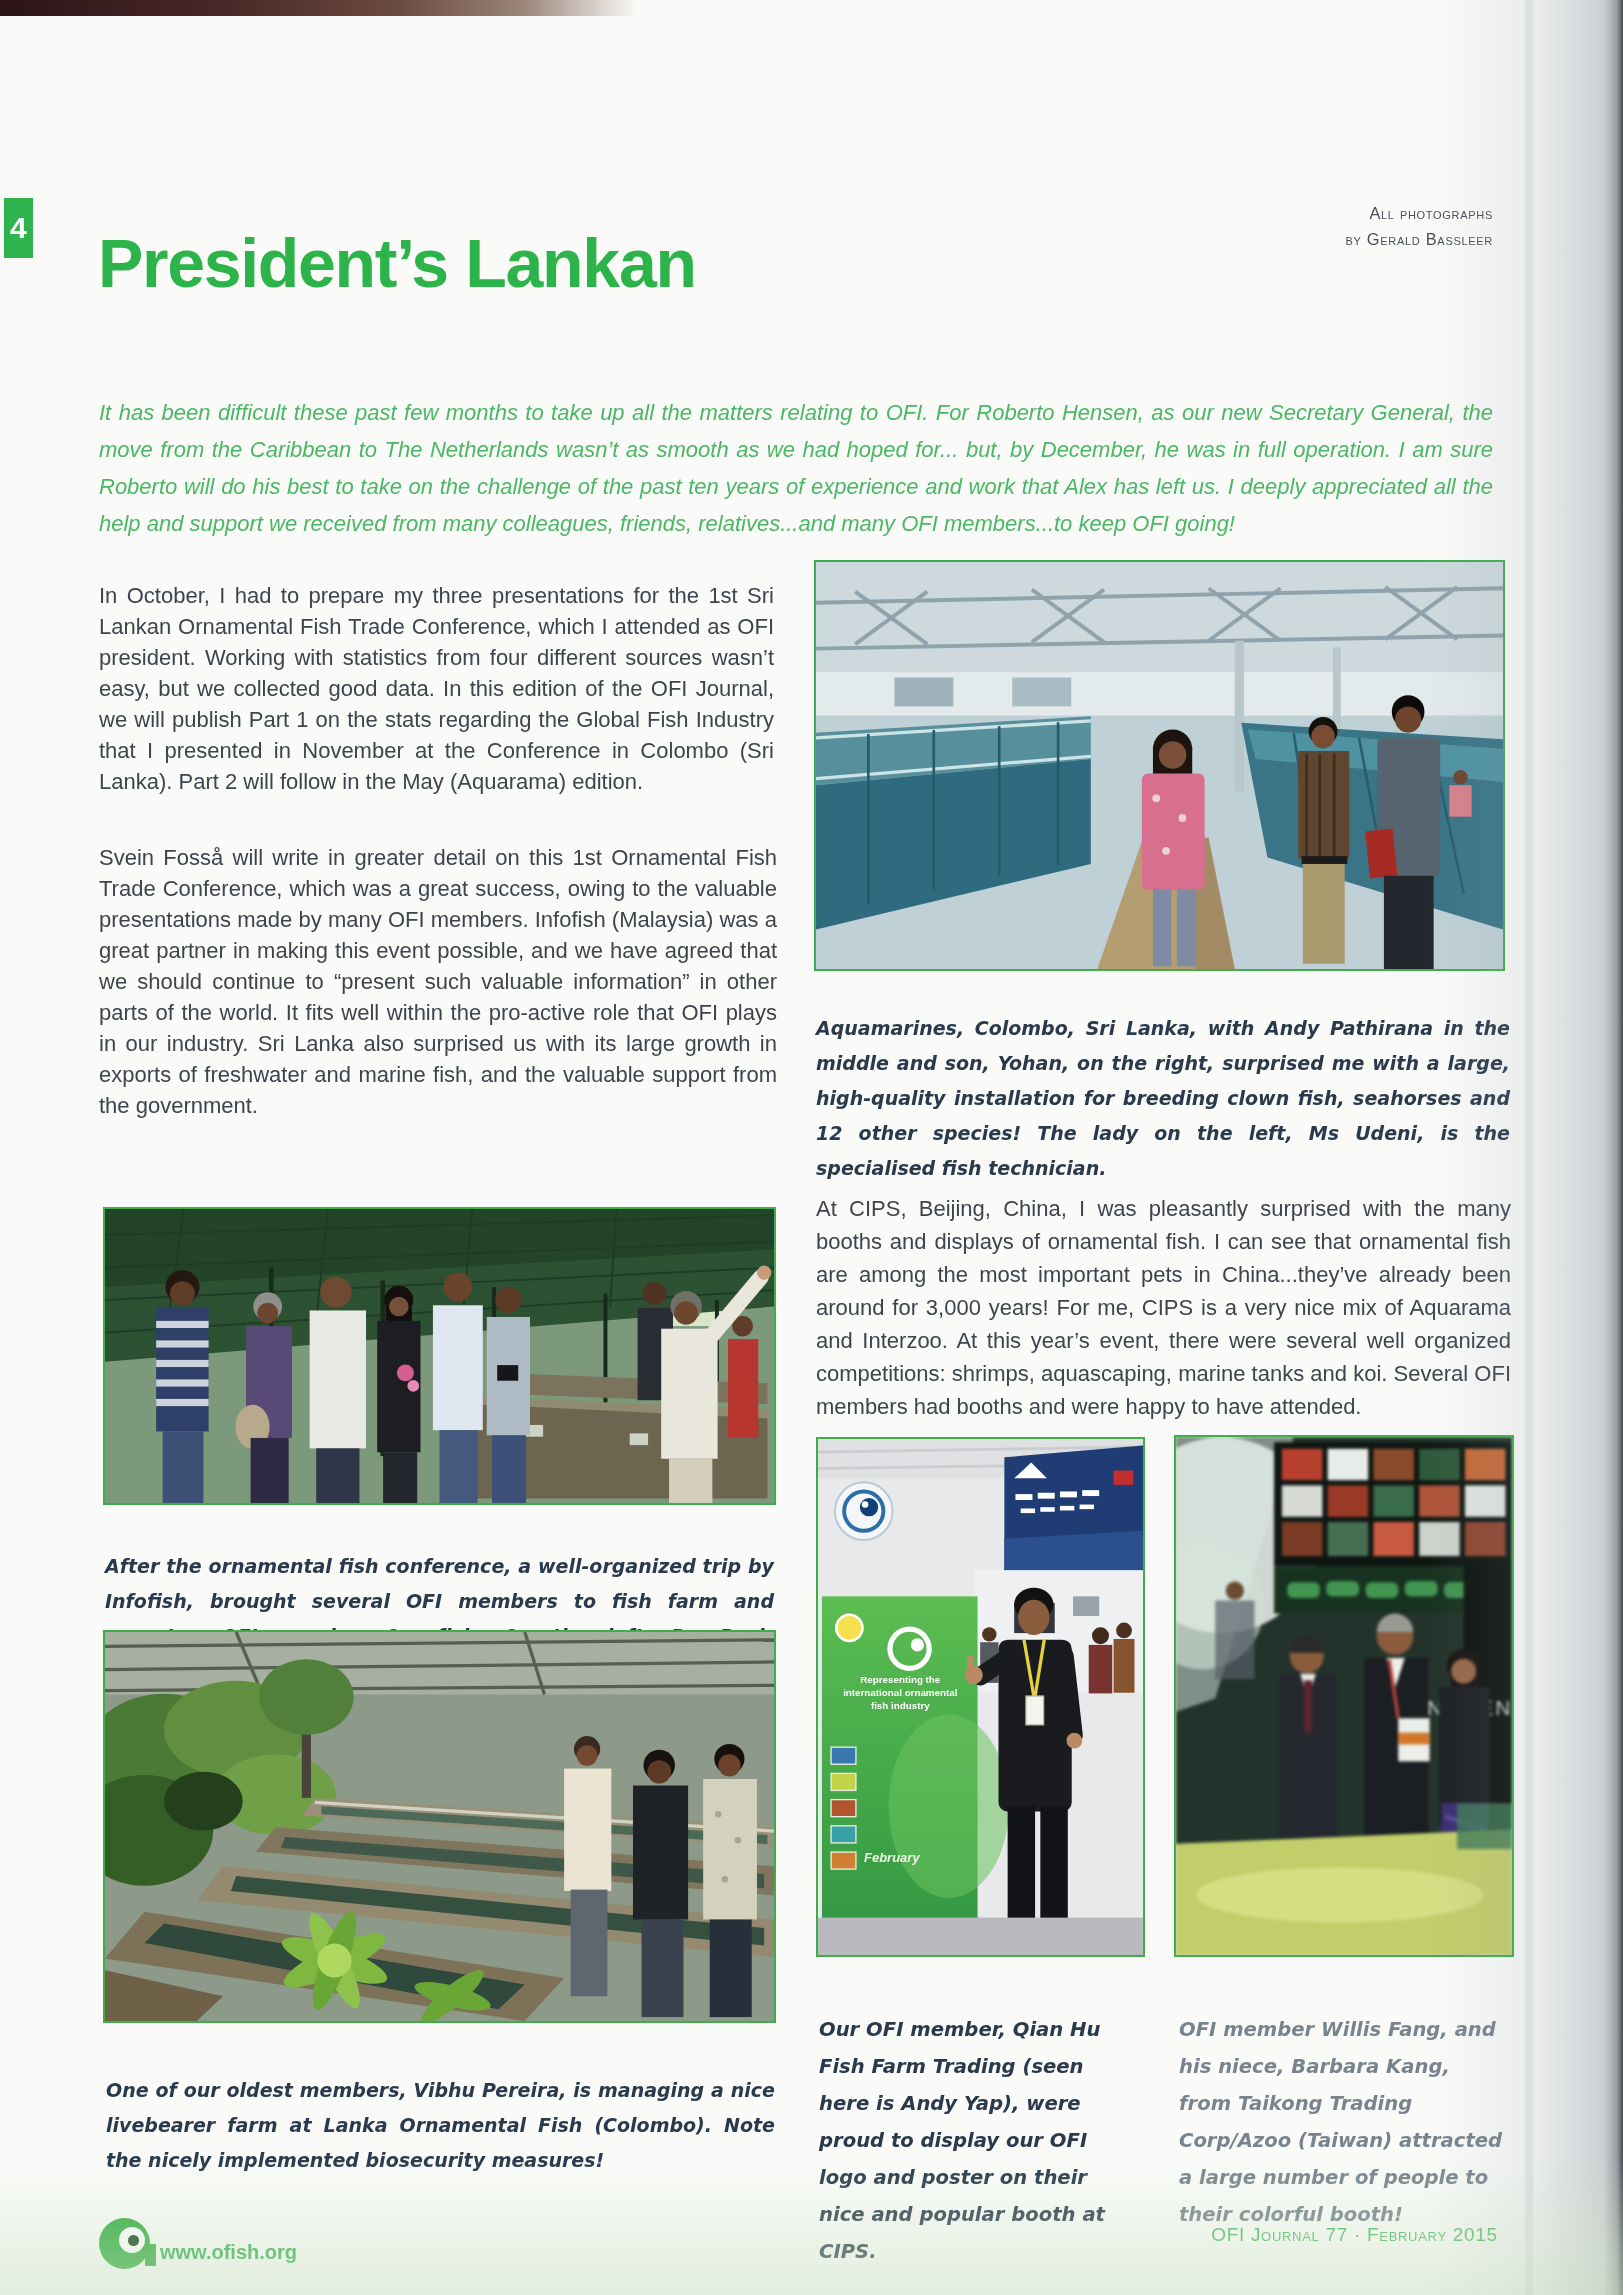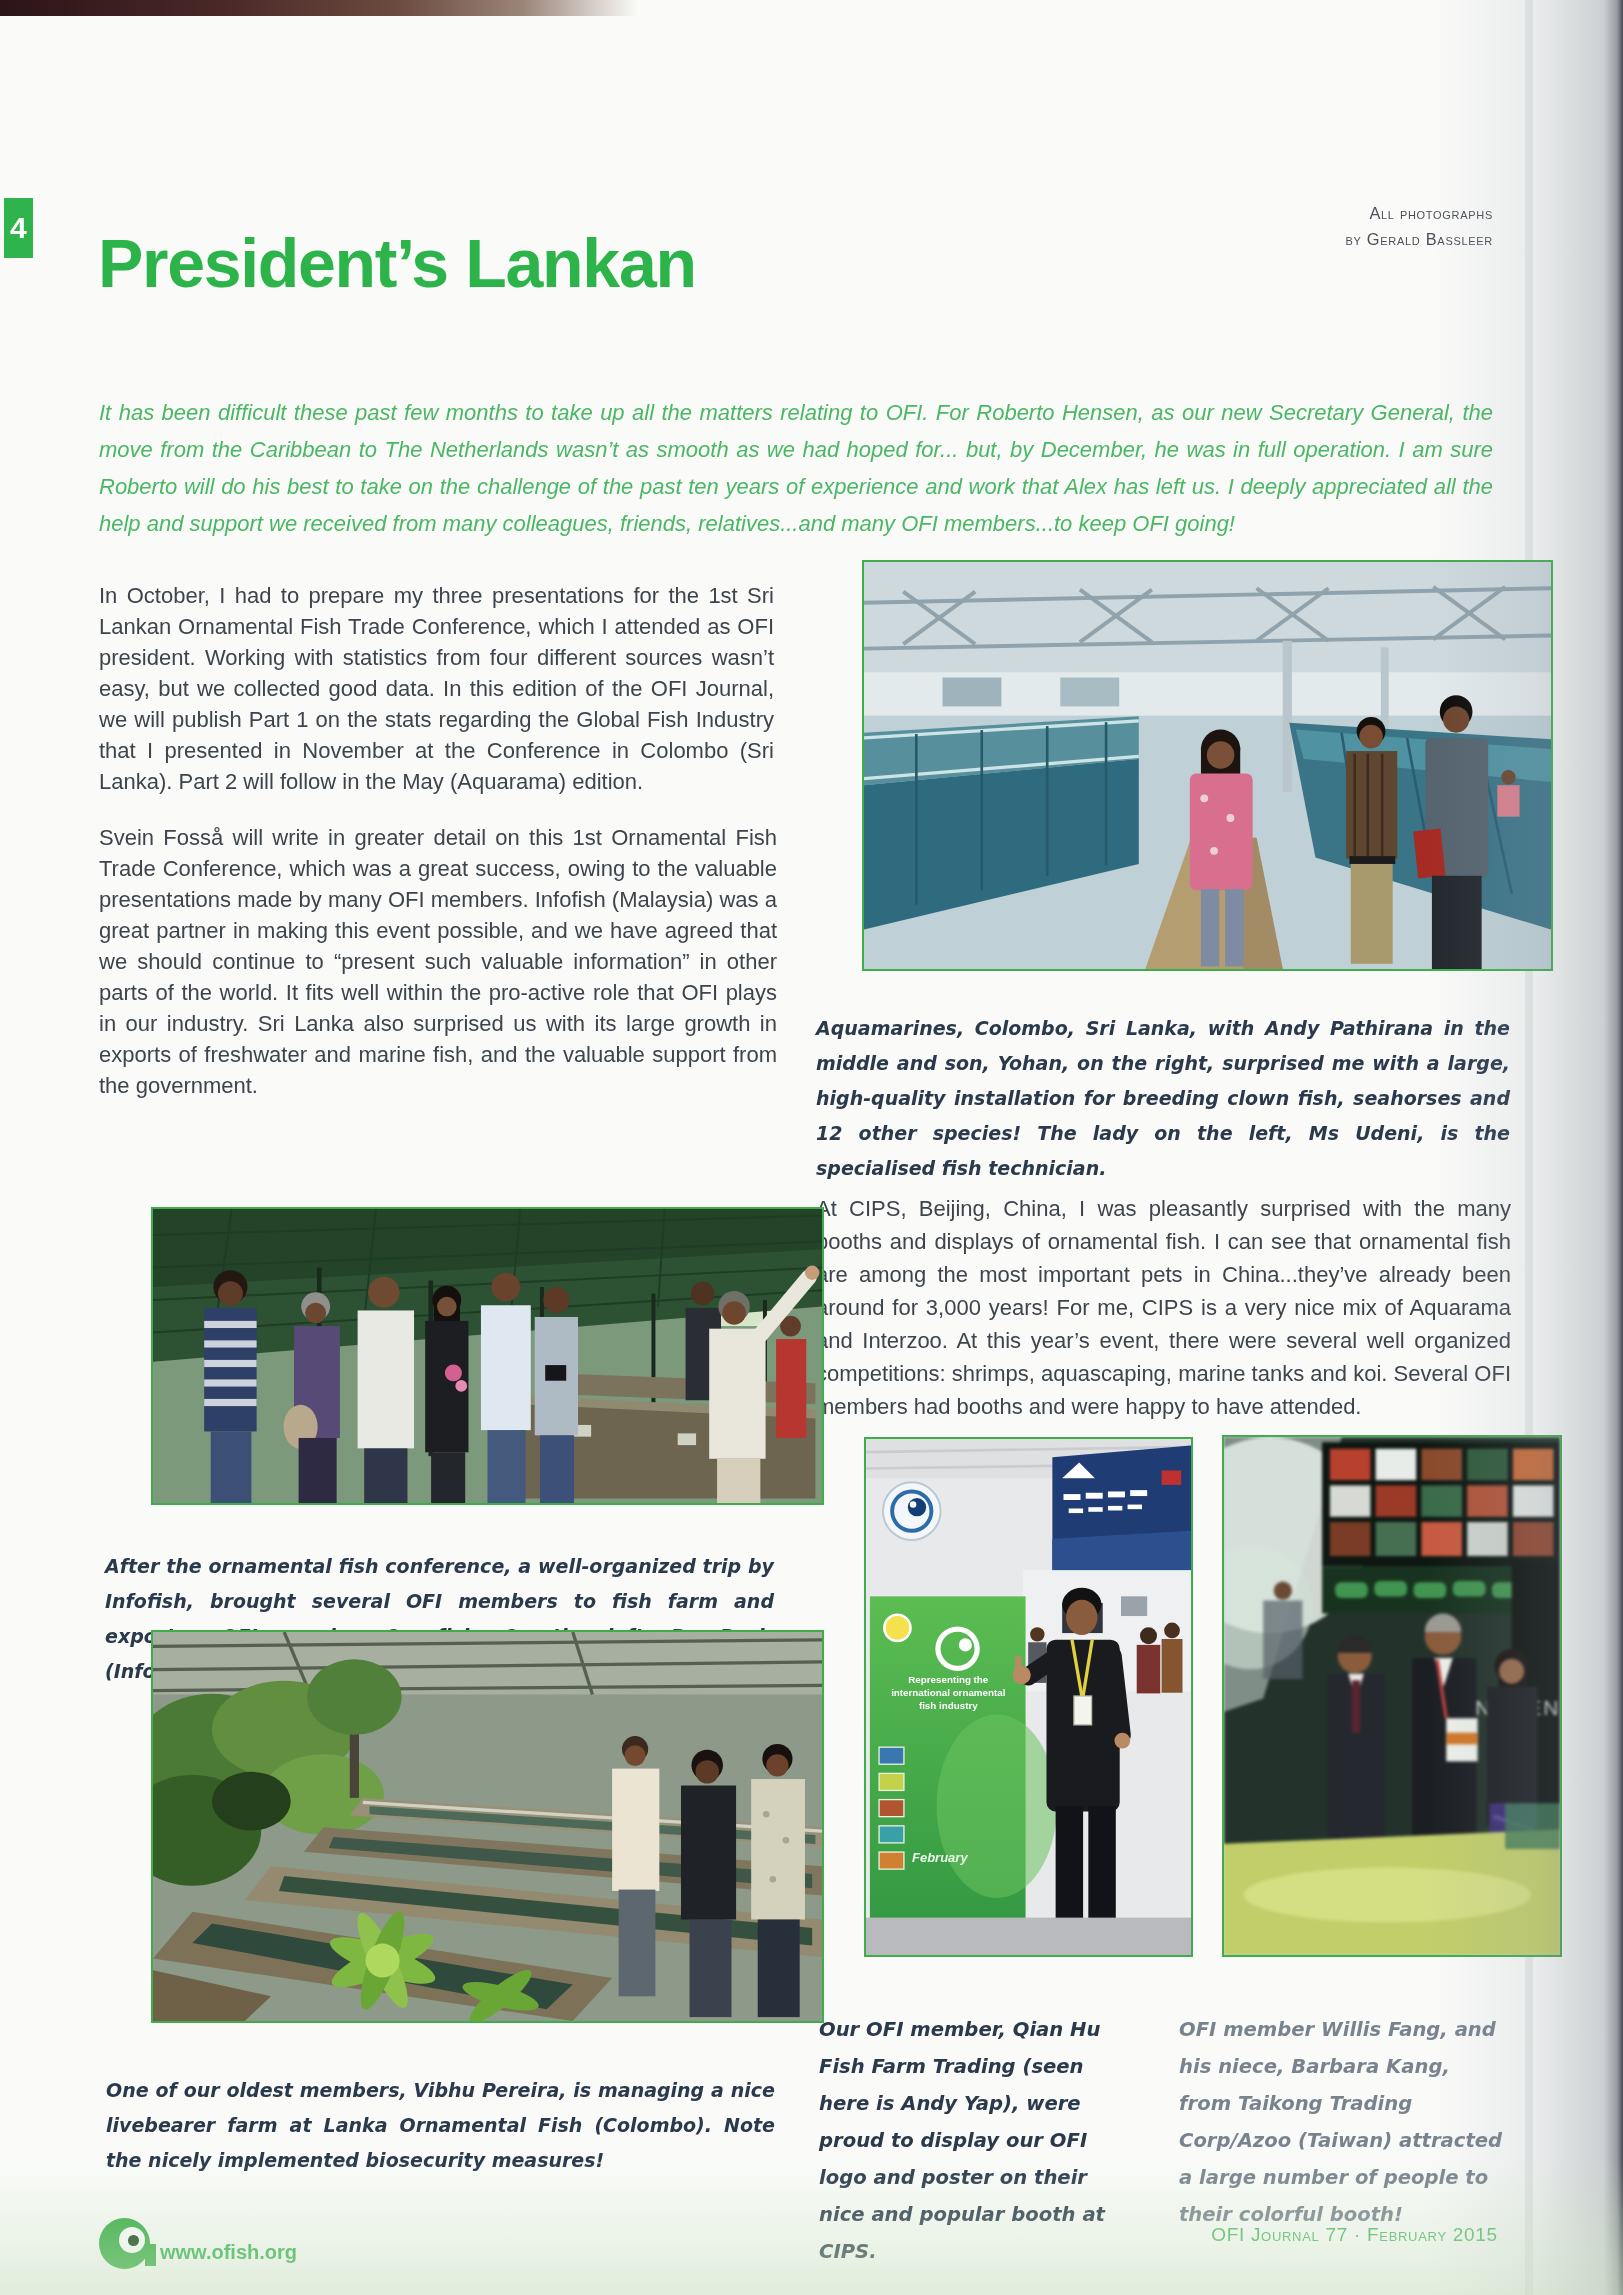--- a/index.html
+++ b/index.html
@@ -23,33 +23,33 @@
   .page-title{left:98px;top:178px;width:982px;font-size:68px;font-weight:800;
     color:#2cb34a;letter-spacing:-1.3px;}
   .photo-credit{left:1270px;top:200px;width:223px;text-align:right;
     font-variant:small-caps;color:#4a4f57;font-size:16.4px;line-height:26px;letter-spacing:0.7px;}
   
   .intro{left:99px;top:372px;width:1394px;font-size:22px;line-height:37px;
     font-style:italic;color:#49b763;text-align:justify;}
   
   .bodytext{font-size:22px;line-height:31px;color:#3d444c;text-align:justify;}
   .para-l1{left:99px;top:558px;width:675px;}
-  .para-l2{left:99px;top:800px;width:678px;}
+  .para-l2{left:99px;top:820px;width:678px;}
   .para-r1{left:816px;top:1170px;width:695px;line-height:33px;}
   
   .caption{font-family:"DejaVu Sans", sans-serif;font-size:19px;line-height:35px;
     font-weight:bold;font-style:italic;color:#2a3a4c;text-align:justify;}
   .cap-aquamarines{left:816px;top:992px;width:694px;}
   .cap-ornafish{left:105px;top:1530px;width:669px;}
   .cap-livebearer{left:106px;top:2054px;width:669px;}
   .cap-qianhu{left:819px;top:1991px;width:310px;font-size:19.6px;line-height:37px;text-align:left;}
   .cap-azoo{left:1179px;top:1991px;width:327px;font-size:19.6px;line-height:37px;text-align:left;
     opacity:.62;filter:blur(0.5px);}
   
-  .photo{border:2.6px solid #3fae4a;box-sizing:border-box;overflow:hidden;background:#c8ccc8;margin-left:48px;}
+  .photo{border:2.6px solid #3fae4a;box-sizing:border-box;overflow:hidden;background:#c8ccc8;}
   .photo svg{display:block;width:100%;height:100%;}
   .ph-aquamarines{left:814px;top:560px;width:691px;height:411px;}
   .ph-ornafish{left:103px;top:1207px;width:673px;height:298px;}
   .ph-livebearer{left:103px;top:1630px;width:673px;height:393px;}
   .ph-qianhu{left:816px;top:1437px;width:329px;height:520px;}
   .ph-azoo{left:1174px;top:1435px;width:340px;height:522px;}
   .blurry svg{filter:blur(1.6px);}
   .poster-heading{left:18.3px;top:234px;width:128px;color:#ffffff;font-size:9.8px;line-height:13px;
     font-weight:bold;text-align:center;}
   .poster-footer{left:46px;top:411px;width:92px;color:#eaf6e8;font-size:13px;font-weight:bold;

